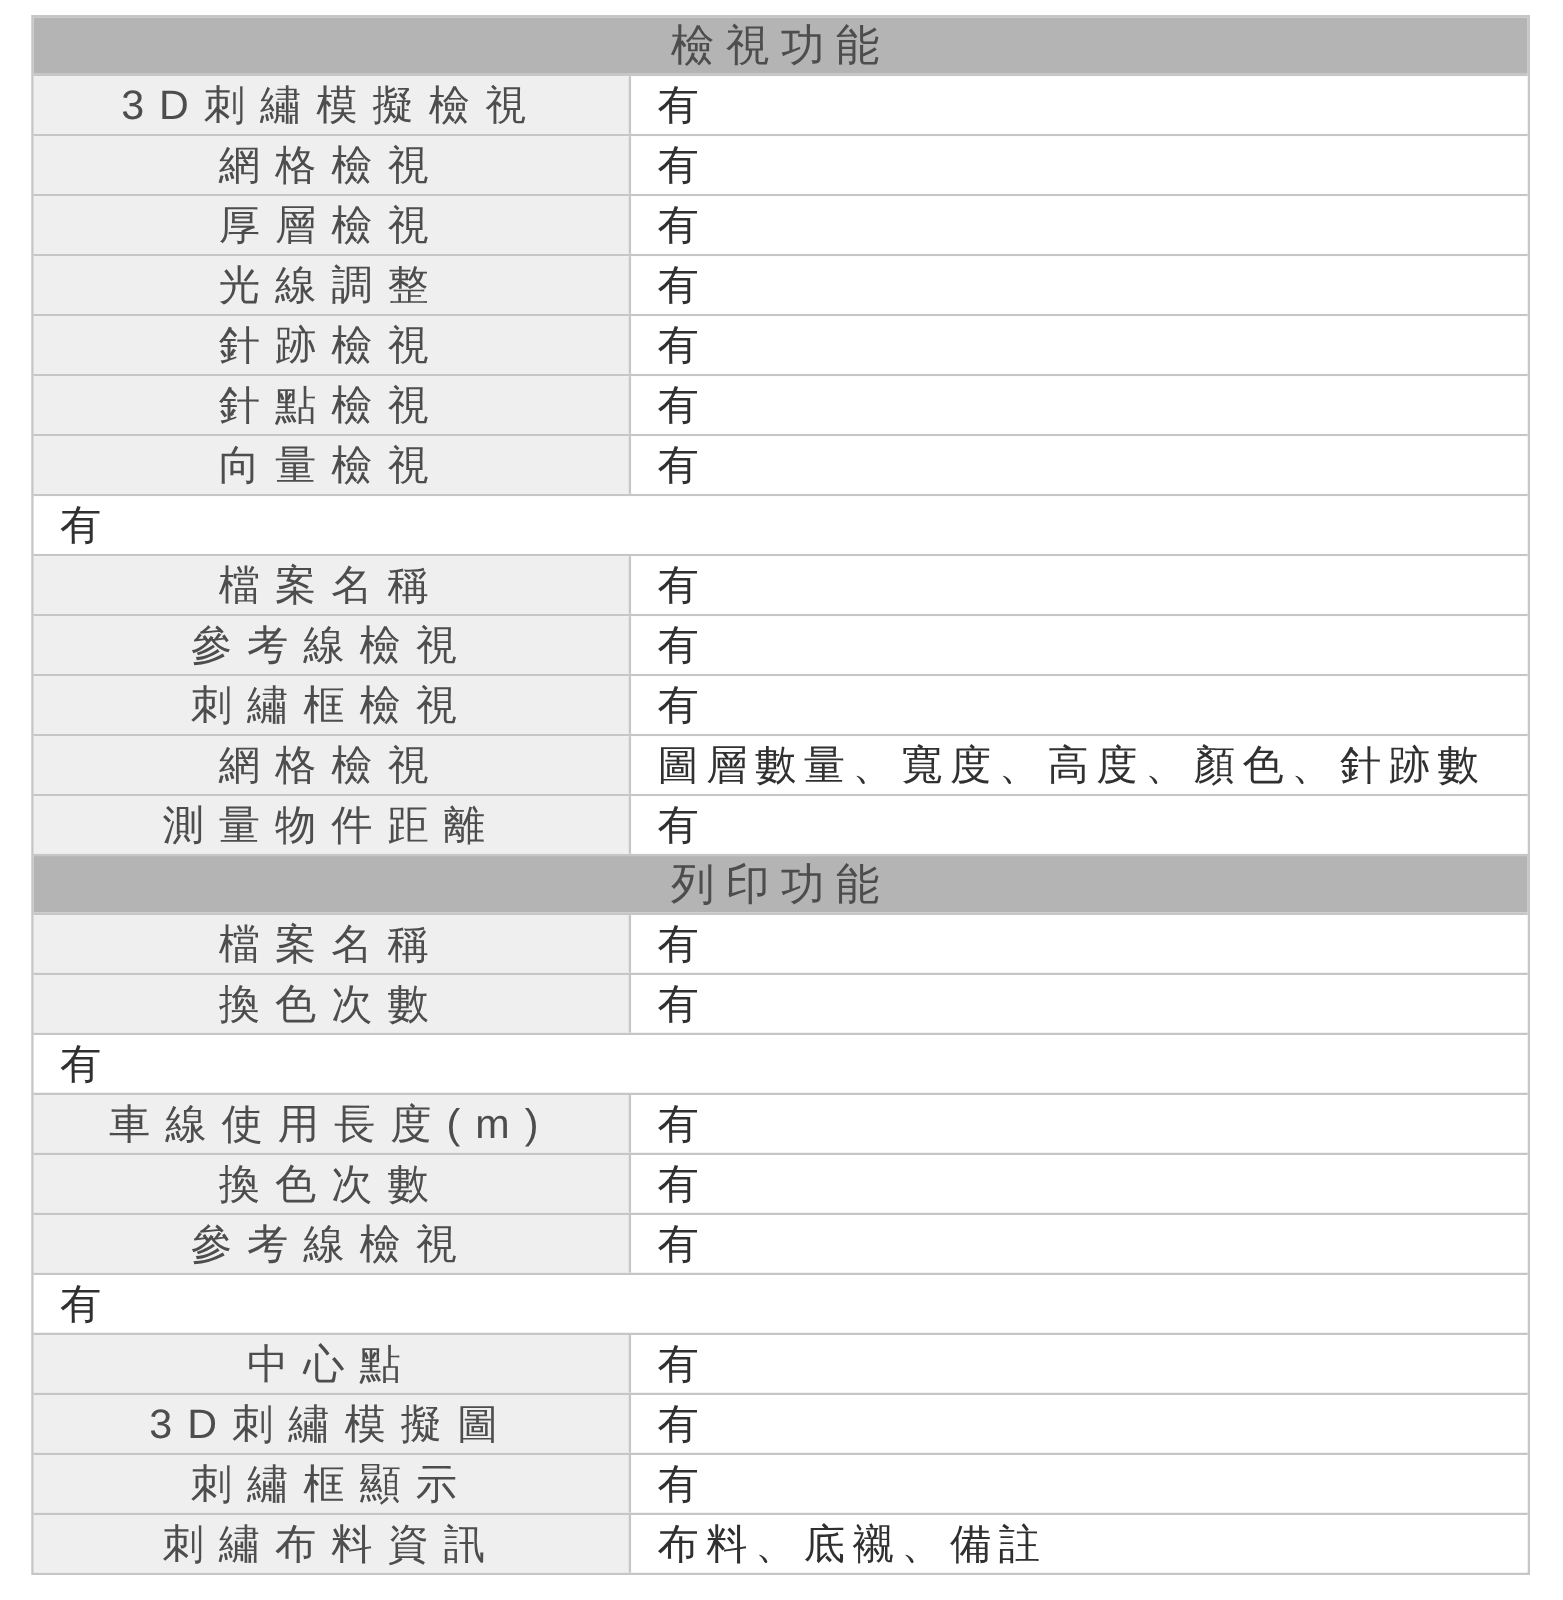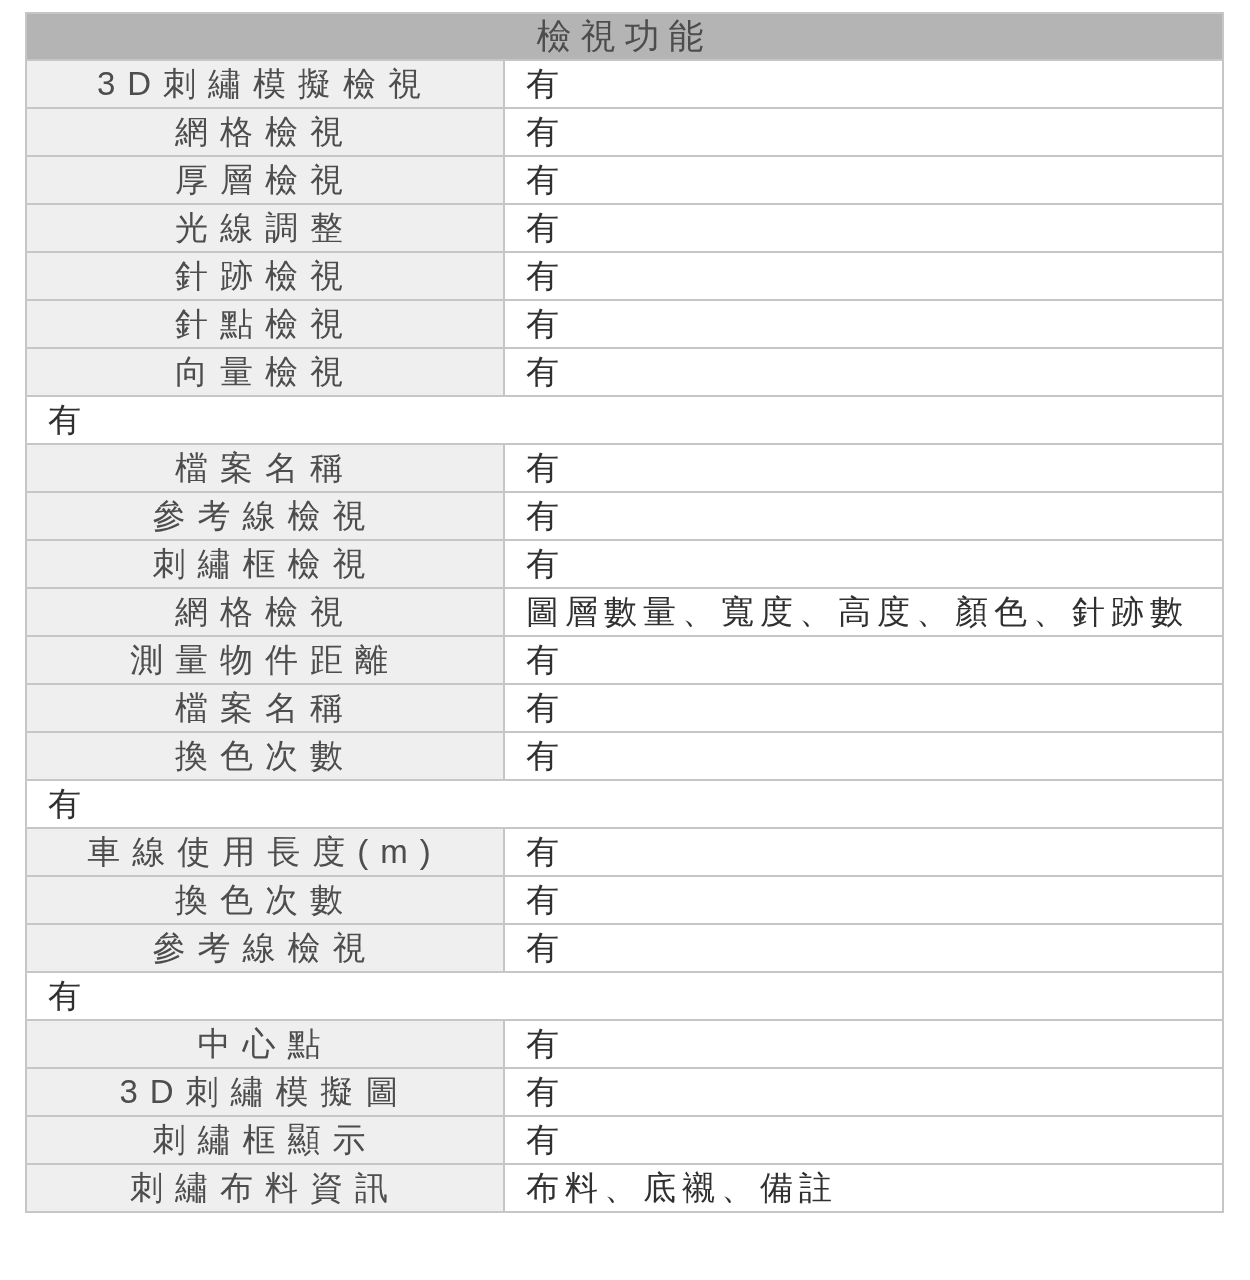--- a/index.html
+++ b/index.html
@@ -132,20 +132,21 @@
         <div class="cell-value">有</div>
       </div>
       <div class="row">
         <div class="cell-label">網格檢視</div>
         <div class="cell-value">圖層數量、寬度、高度、顏色、針跡數</div>
       </div>
       <div class="row">
         <div class="cell-label">測量物件距離</div>
         <div class="cell-value">有</div>
       </div>
+      <div class="section-header">列印功能</div>
       <div class="row">
         <div class="cell-label">檔案名稱</div>
         <div class="cell-value">有</div>
       </div>
       <div class="row">
         <div class="cell-label">換色次數</div>
         <div class="cell-value">有</div>
       </div>
       <div class="row">
         <div class="cell-value">有</div>

